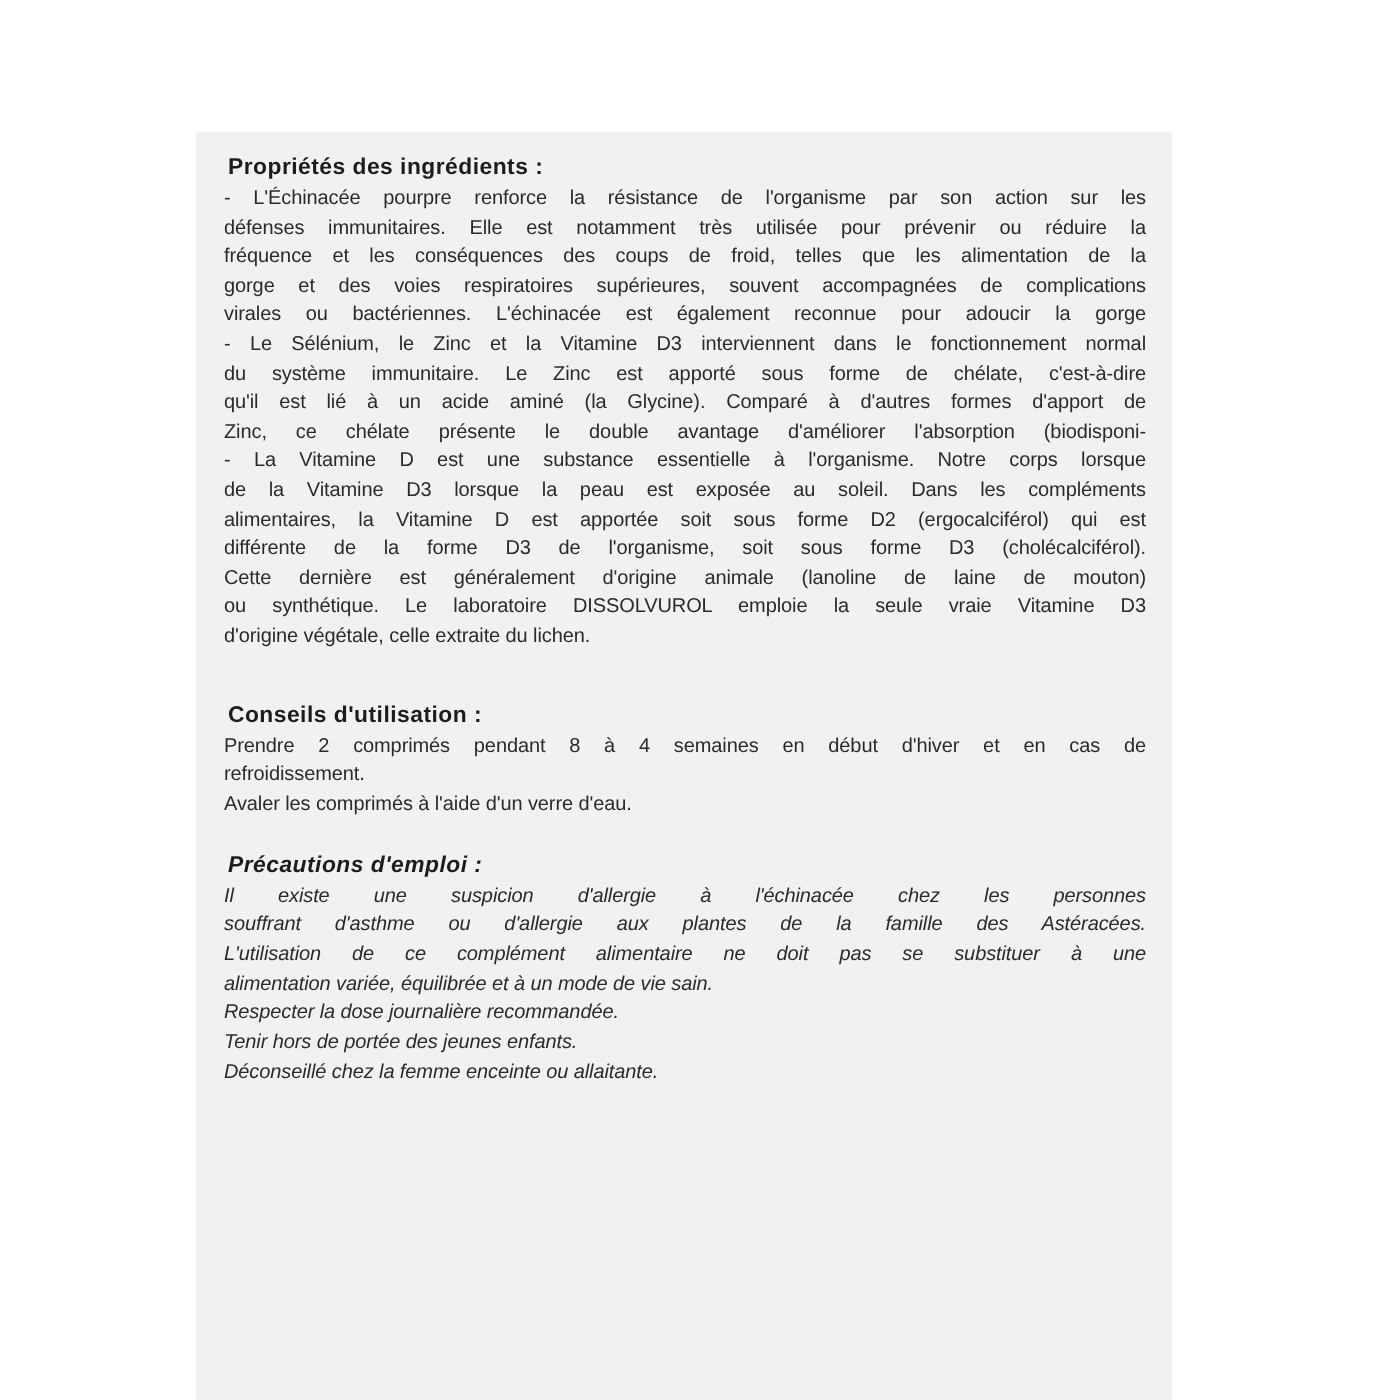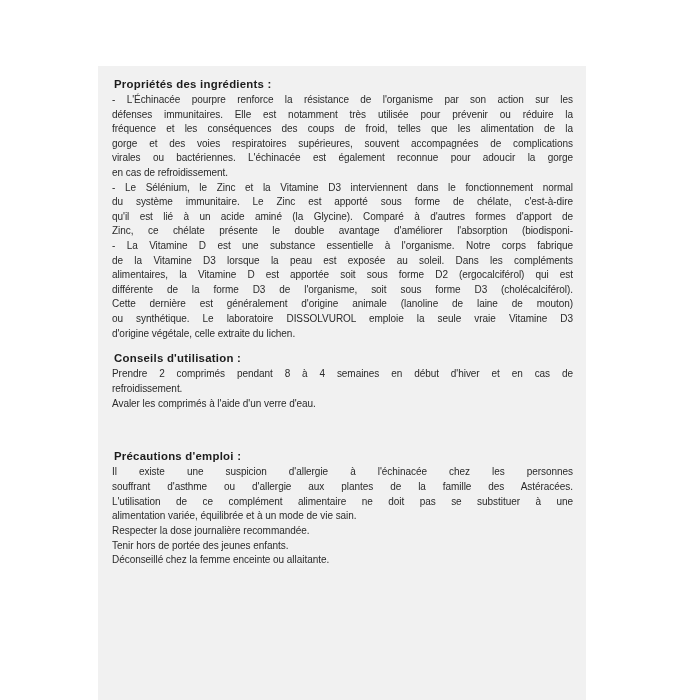--- a/index.html
+++ b/index.html
@@ -57,22 +57,22 @@
 
   
   .line.j {
     text-align: justify;
     text-align-last: justify;
     white-space: normal;
   }
 
   .section.ingredients { margin-bottom: 0; }
 
-  .section.conseils { margin-top: 10px; }
-  .section.precautions { margin-top: 38px; }
+  .section.conseils { margin-top: 24px; }
+  .section.precautions { margin-top: 15px; font-style: italic; }
 
   .conseils .para,
   .precautions .para {
     line-height: 14.7px;
   }
 
   .entry { margin: 0; }
   .entry + .entry { margin-top: 0px; }
 </style>
 </head>
@@ -82,32 +82,31 @@
 
   <div class="section ingredients">
     <div class="sec-heading">Propriétés des ingrédients :</div>
 
     <p class="para">
       <span class="line j">- L'Échinacée pourpre renforce la résistance de l'organisme par son action sur les</span>
       <span class="line j">défenses immunitaires. Elle est notamment très utilisée pour prévenir ou réduire la</span>
       <span class="line j">fréquence et les conséquences des coups de froid, telles que les alimentation de la</span>
       <span class="line j">gorge et des voies respiratoires supérieures, souvent accompagnées de complications</span>
       <span class="line j">virales ou bactériennes. L'échinacée est également reconnue pour adoucir la gorge</span>
-      <span class="line">en cas de refroidissement.</span>
     </p>
 
     <p class="para">
       <span class="line j">- Le Sélénium, le Zinc et la Vitamine D3 interviennent dans le fonctionnement normal</span>
       <span class="line j">du système immunitaire. Le Zinc est apporté sous forme de chélate, c'est-à-dire</span>
       <span class="line j">qu'il est lié à un acide aminé (la Glycine). Comparé à d'autres formes d'apport de</span>
       <span class="line j">Zinc, ce chélate présente le double avantage d'améliorer l'absorption (biodisponi-</span>
     </p>
 
     <p class="para">
-      <span class="line j">- La Vitamine D est une substance essentielle à l'organisme. Notre corps fabrique</span>
+      <span class="line j">- La Vitamine D est une substance essentielle à l'organisme. Notre corps lorsque</span>
       <span class="line j">de la Vitamine D3 lorsque la peau est exposée au soleil. Dans les compléments</span>
       <span class="line j">alimentaires, la Vitamine D est apportée soit sous forme D2 (ergocalciférol) qui est</span>
       <span class="line j">différente de la forme D3 de l'organisme, soit sous forme D3 (cholécalciférol).</span>
       <span class="line j">Cette dernière est généralement d'origine animale (lanoline de laine de mouton)</span>
       <span class="line j">ou synthétique. Le laboratoire DISSOLVUROL emploie la seule vraie Vitamine D3</span>
       <span class="line">d'origine végétale, celle extraite du lichen.</span>
     </p>
   </div>
 
   <div class="section conseils">

